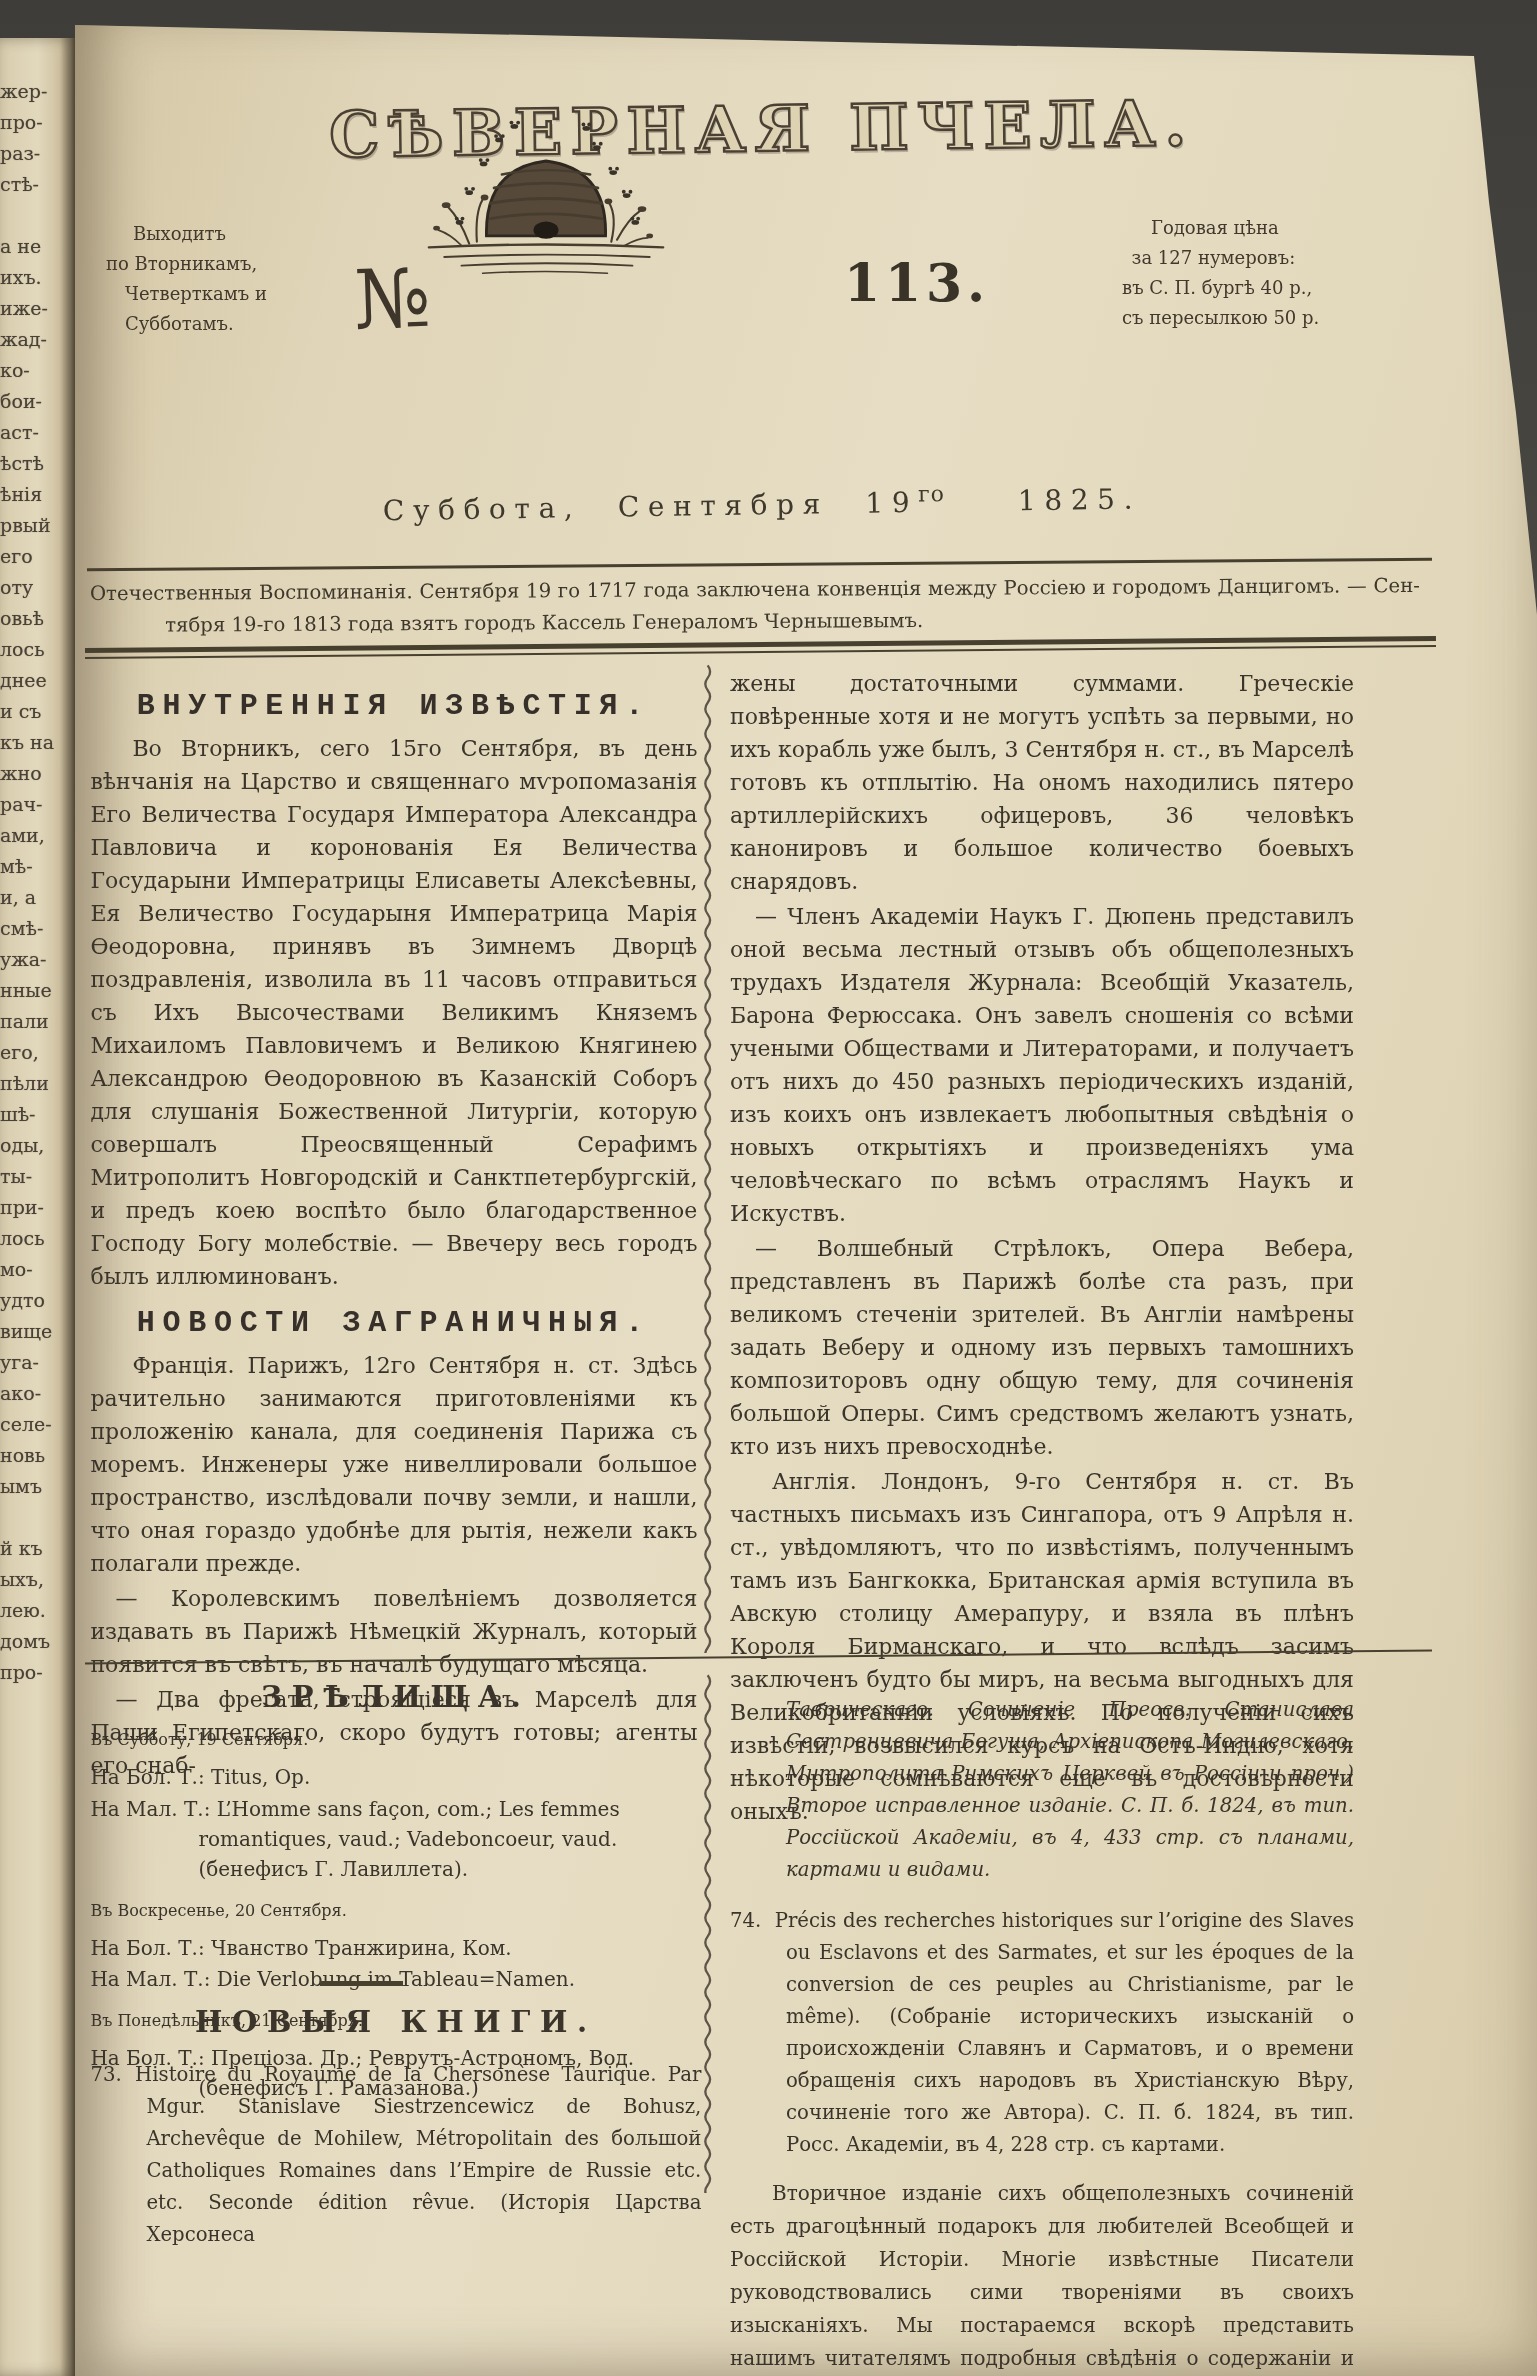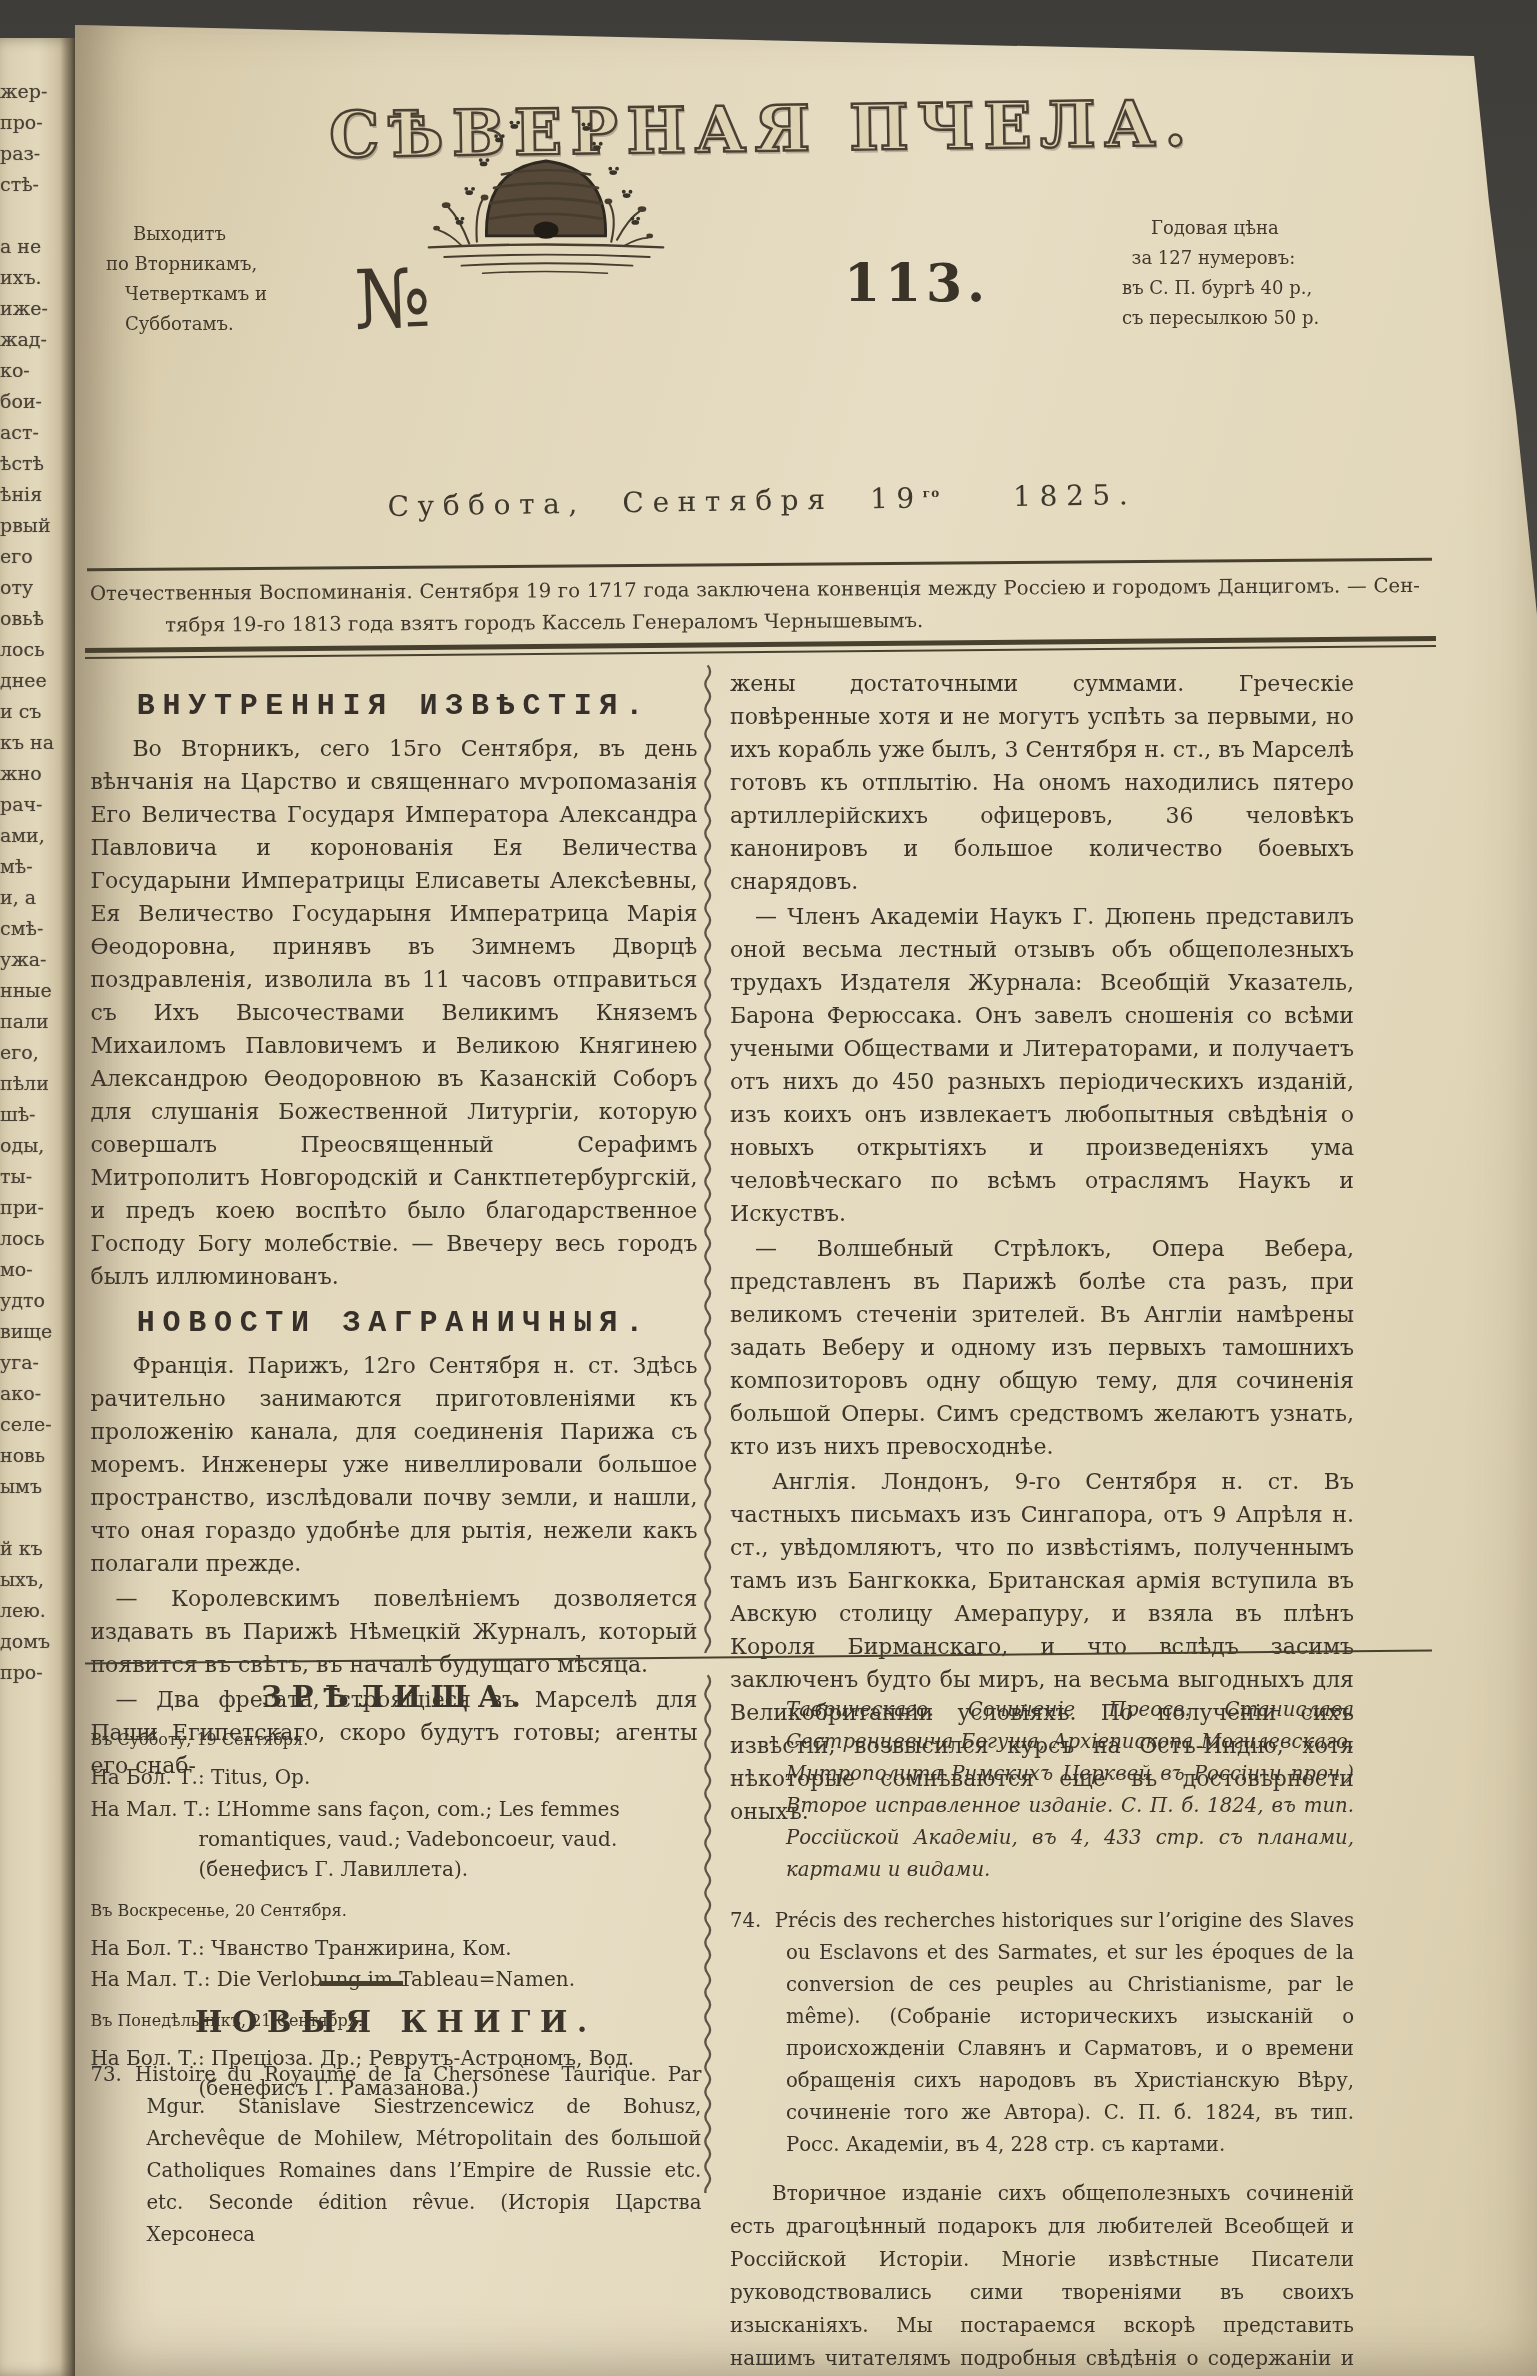--- a/index.html
+++ b/index.html
@@ -32,21 +32,21 @@
   .schedule div:nth-child(4){padding-left:19px;}
   .issue-sign{left:279px;top:252px;font-size:81px;color:#3e362a;transform:rotate(-2deg);}
   .issue-number{left:769px;top:252px;font-size:52px;font-weight:bold;letter-spacing:4.8px;color:#3a3328;}
   .price{left:1047px;top:213px;width:288px;font-size:18px;line-height:30px;color:#42392c;}
   .price div:nth-child(1){padding-left:29px;}
   .price div:nth-child(2){padding-left:9.6px;}
   .vignette{left:327px;top:111px;width:288px;height:173px;}
   
   .dateline{left:0;top:484px;width:1374px;text-align:center;font-size:28px;
     letter-spacing:8.6px;word-spacing:19px;color:#3f382c;transform:rotate(-0.9deg);}
-  .dateline sup{font-size:12px;letter-spacing:1px;font-weight:bold;}
+  .dateline sup{font-size:22px;letter-spacing:1px;}
   
   .rule{background:#48402f;}
   .rule-1{left:11.5px;top:563px;width:1345px;height:2.9px;transform:rotate(-0.45deg);}
   .rule-2a{left:9.6px;top:642px;width:1351px;height:4.8px;transform:rotate(-0.5deg);}
   .rule-2b{left:9.6px;top:651px;width:1351px;height:1.9px;transform:rotate(-0.5deg);}
   .rule-mid{left:9.6px;top:1656px;width:1347px;height:1.9px;transform:rotate(-0.55deg);}
   .rule-small{left:245px;top:1981px;width:83px;height:4.8px;}
   
   .memorial{left:15.4px;top:574px;width:1330px;font-size:19.7px;line-height:32px;
     color:#3e372b;transform:rotate(-0.35deg);}

